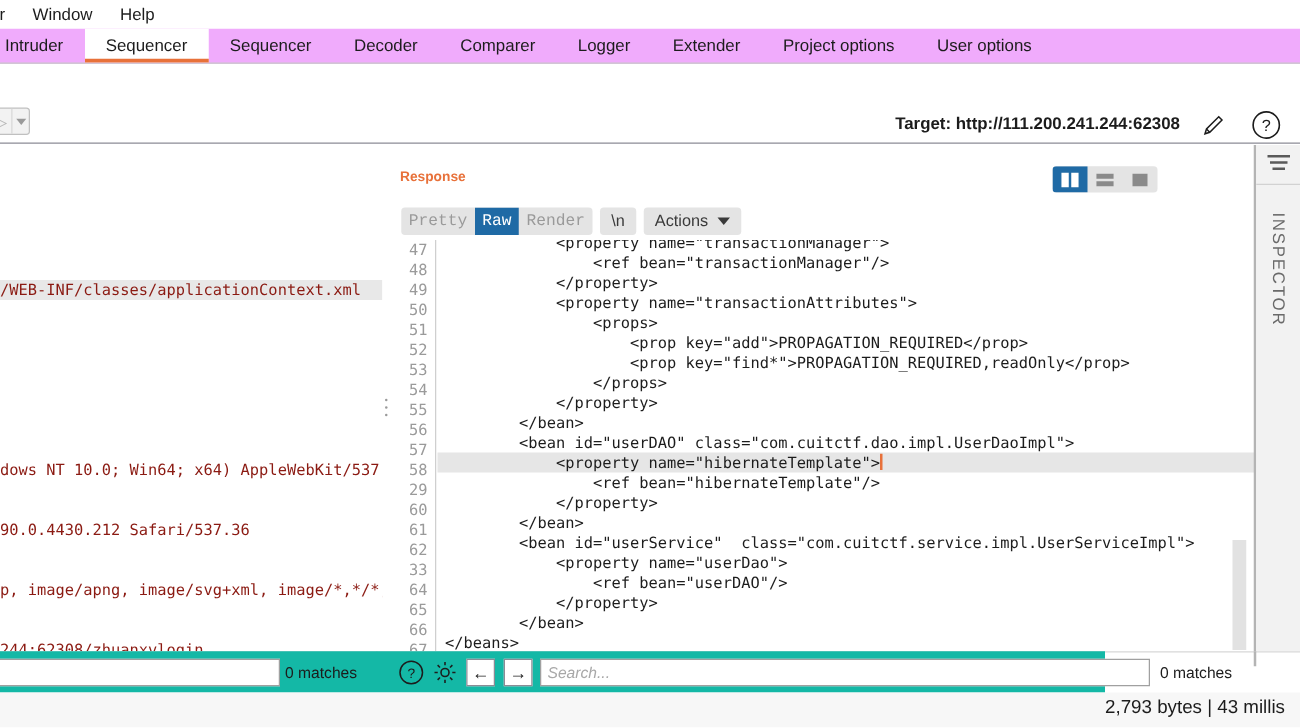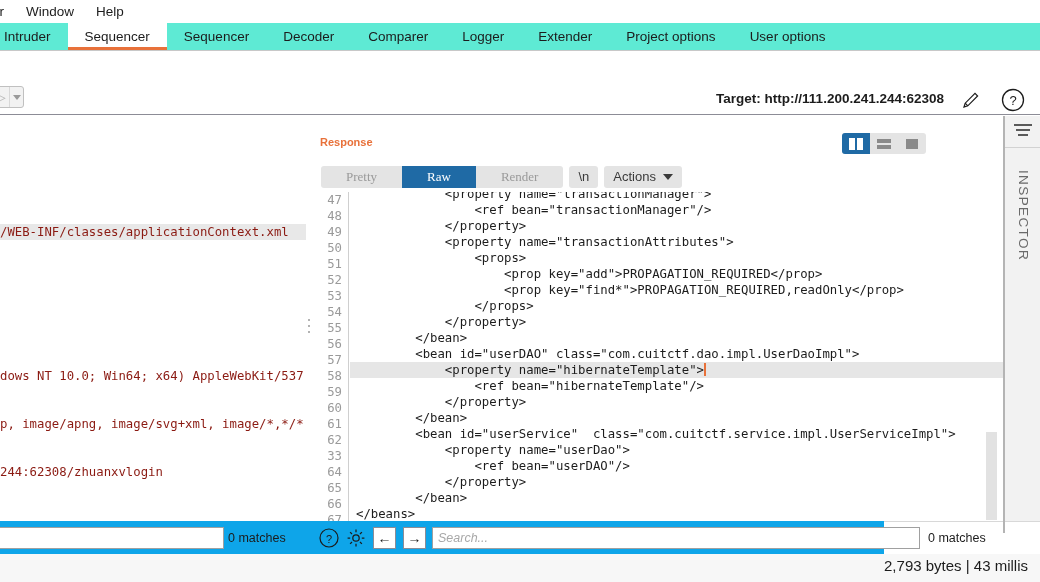--- a/index.html
+++ b/index.html
@@ -19,21 +19,21 @@
   }
   .menu-item {
     font-size: 13.5px; color: #1c1c1c; padding: 0 11px; line-height: 23px;
     white-space: nowrap;
   }
   .menu-item.clipped { padding-left: 0; margin-left: -8px; }
 
   
   .tabstrip {
     position: absolute; left: 0; top: 23px; width: 1040px; height: 28px;
-    background: #5eead4;
+    background: #f0abfc;
     border-bottom: 1px solid #c8c8c8;
     display: flex; align-items: stretch;
   }
   .tab {
     position: relative;
     display: flex; align-items: center; justify-content: center;
     padding: 0 17px;
     font-size: 13.5px; color: #1c1c1c;
     white-space: nowrap;
   }
@@ -124,23 +124,23 @@
   }
   .resp-toolbar {
     position: absolute; left: 8px; top: 50px;
     display: flex; align-items: center; gap: 6px;
   }
   .seg {
     display: flex; background: #e4e4e4; border-radius: 3px; overflow: hidden;
   }
   .seg button {
     border: none; background: transparent; cursor: pointer;
-    font-family: Liberation Serif, serif;
+    font-family: Liberation Mono, monospace;
     font-size: 13px; color: #9a9a9a;
-    padding: 3px 25px; line-height: 16px;
+    padding: 3px 6px; line-height: 16px;
   }
   .seg button.on { background: #1f6aa5; color: #ffffff; }
   .chip {
     background: #e4e4e4; border-radius: 3px;
     font-size: 13px; color: #3a3a3a; padding: 3px 9px; line-height: 16px;
     cursor: pointer;
   }
   .chip.actions { display: flex; align-items: center; gap: 7px; }
   .chip .caret {
     width: 0; height: 0; border-left: 5px solid transparent;
@@ -214,21 +214,21 @@
   .inspector .vlabel {
     position: absolute; left: -38px; top: 92px; width: 112px;
     transform: rotate(90deg);
     font-size: 13.5px; letter-spacing: 1.4px; color: #6a6a6a;
     text-align: center;
   }
 
   
   .bottombar {
     position: absolute; left: 0; top: 521px; width: 884px; height: 33px;
-    background: #0ea5e9;
+    background: #14b8a6;
   }
   .srch-input {
     position: absolute; height: 22px;
     border: 1px solid #a0a0a0; background: #ffffff;
     font-family: "Liberation Sans", sans-serif; font-size: 12.5px;
     color: #1c1c1c; padding: 0 5px;
   }
   .srch-input::placeholder { color: #a8a8a8; font-style: italic; }
   .matches {
     position: absolute; font-size: 12.5px; color: #1c1c1c; line-height: 22px;
@@ -313,20 +313,21 @@
   </div>
 
   <div class="panes">
 
     <div class="leftpane">
       <div class="req-code">
         <div class="req-line hl">/WEB-INF/classes/applicationContext.xml</div>
         <div class="req-line"></div>
         <div class="req-line"></div>
         <div class="req-line">dows NT 10.0; Win64; x64) AppleWebKit/537.36</div>
+        <div class="req-line">90.0.4430.212 Safari/537.36</div>
         <div class="req-line">p, image/apng, image/svg+xml, image/*,*/*;q=0.8</div>
         <div class="req-line">244:62308/zhuanxvlogin</div>
         
         
         
         
       </div>
     </div>
 
     <div class="splitter-dots">
@@ -378,21 +379,21 @@
           <div>49</div>
           <div>50</div>
           <div>51</div>
           <div>52</div>
           <div>53</div>
           <div>54</div>
           <div>55</div>
           <div>56</div>
           <div>57</div>
           <div>58</div>
-          <div>59</div>
+          <div>29</div>
           <div>60</div>
           <div>61</div>
           <div>62</div>
           <div>33</div>
           <div>64</div>
           <div>65</div>
           <div>66</div>
           <div>67</div>
         </div>
         <div class="codelines">

